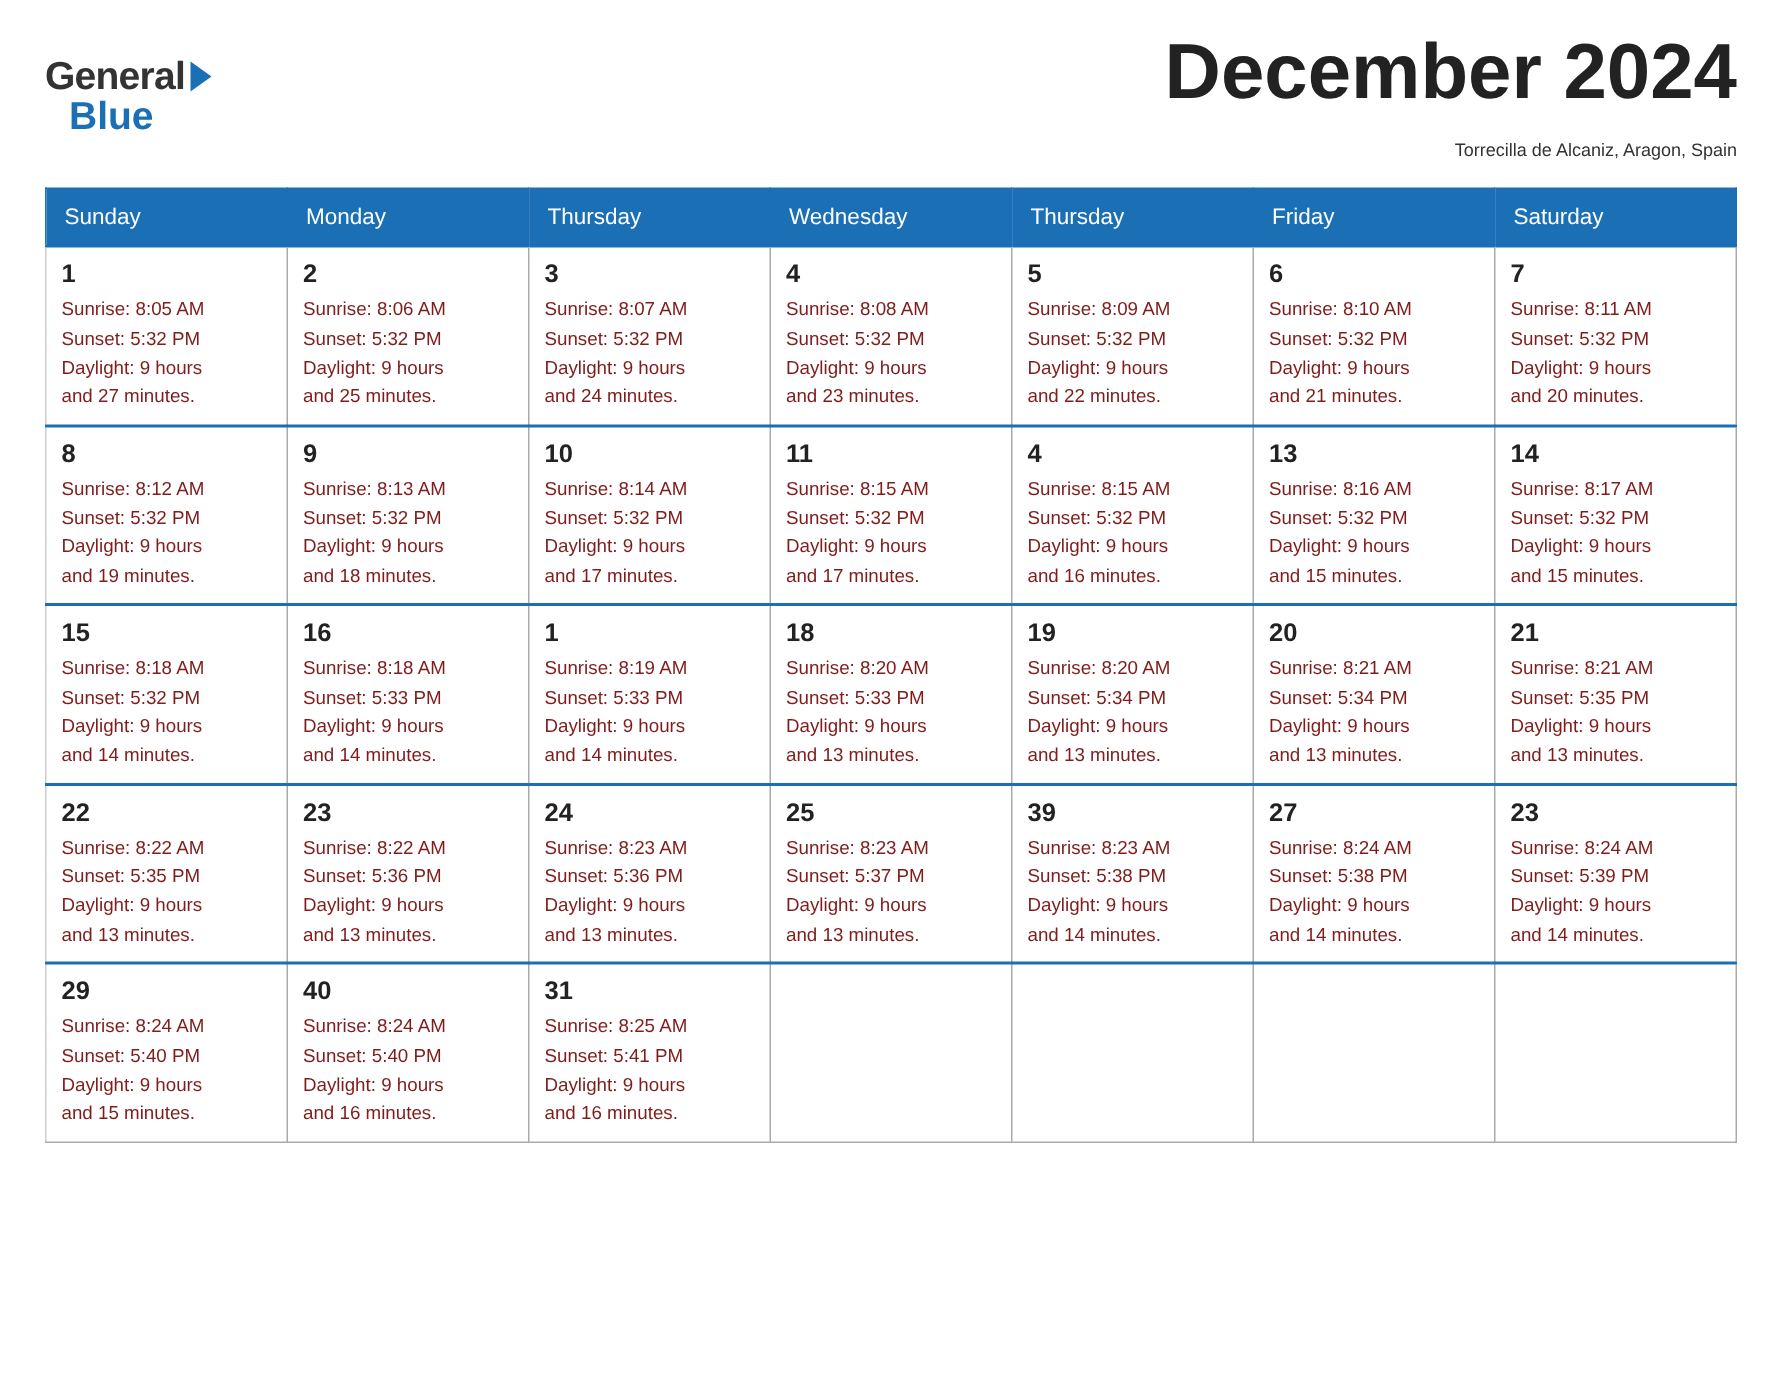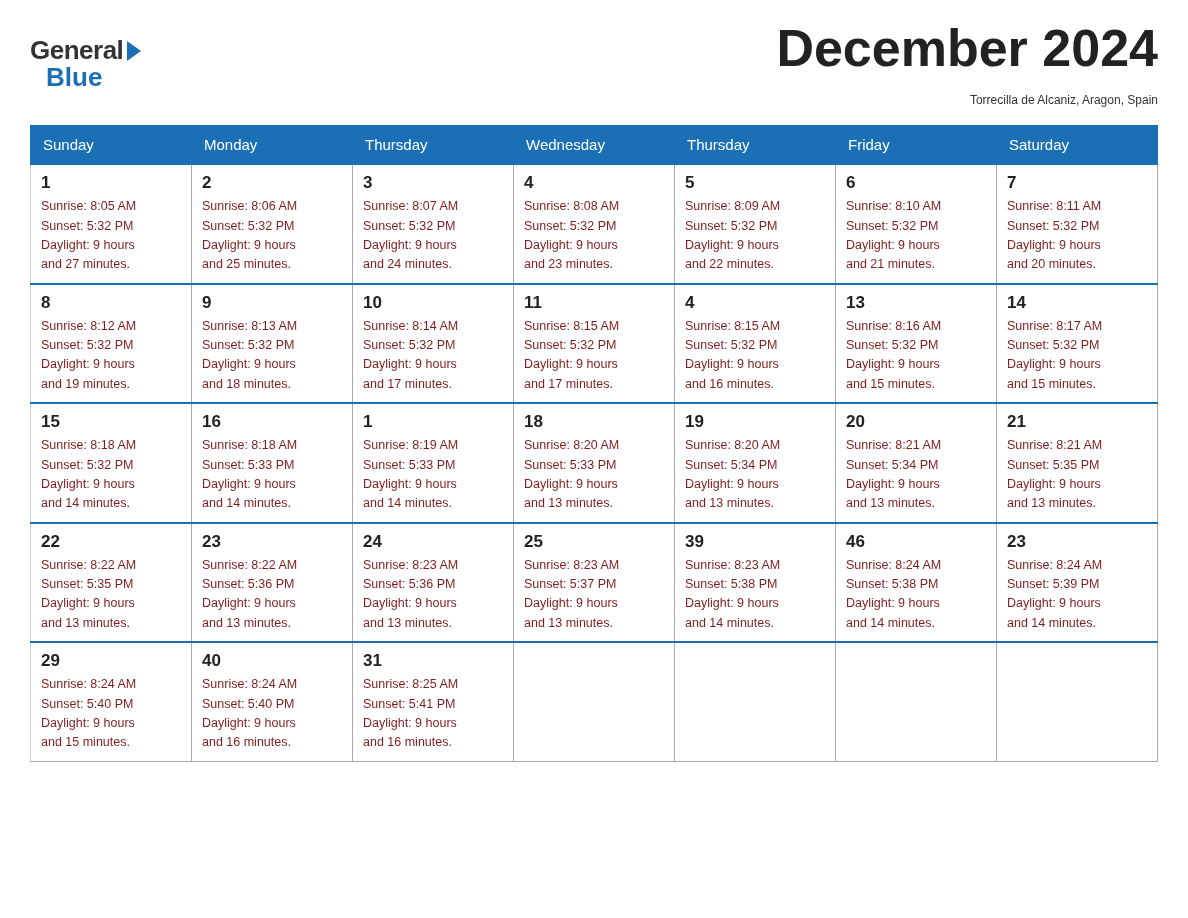--- a/index.html
+++ b/index.html
@@ -382,21 +382,21 @@
         <td>
         <div class="day-number">39</div>
         <div class="day-info">
           Sunrise: 8:23 AM<br>
           Sunset: 5:38 PM<br>
           Daylight: 9 hours<br>
           and 14 minutes.
         </div>
       </td>
         <td>
-        <div class="day-number">46</div>
+        <div class="day-number">27</div>
         <div class="day-info">
           Sunrise: 8:24 AM<br>
           Sunset: 5:38 PM<br>
           Daylight: 9 hours<br>
           and 14 minutes.
         </div>
       </td>
         <td>
         <div class="day-number">23</div>
         <div class="day-info">

